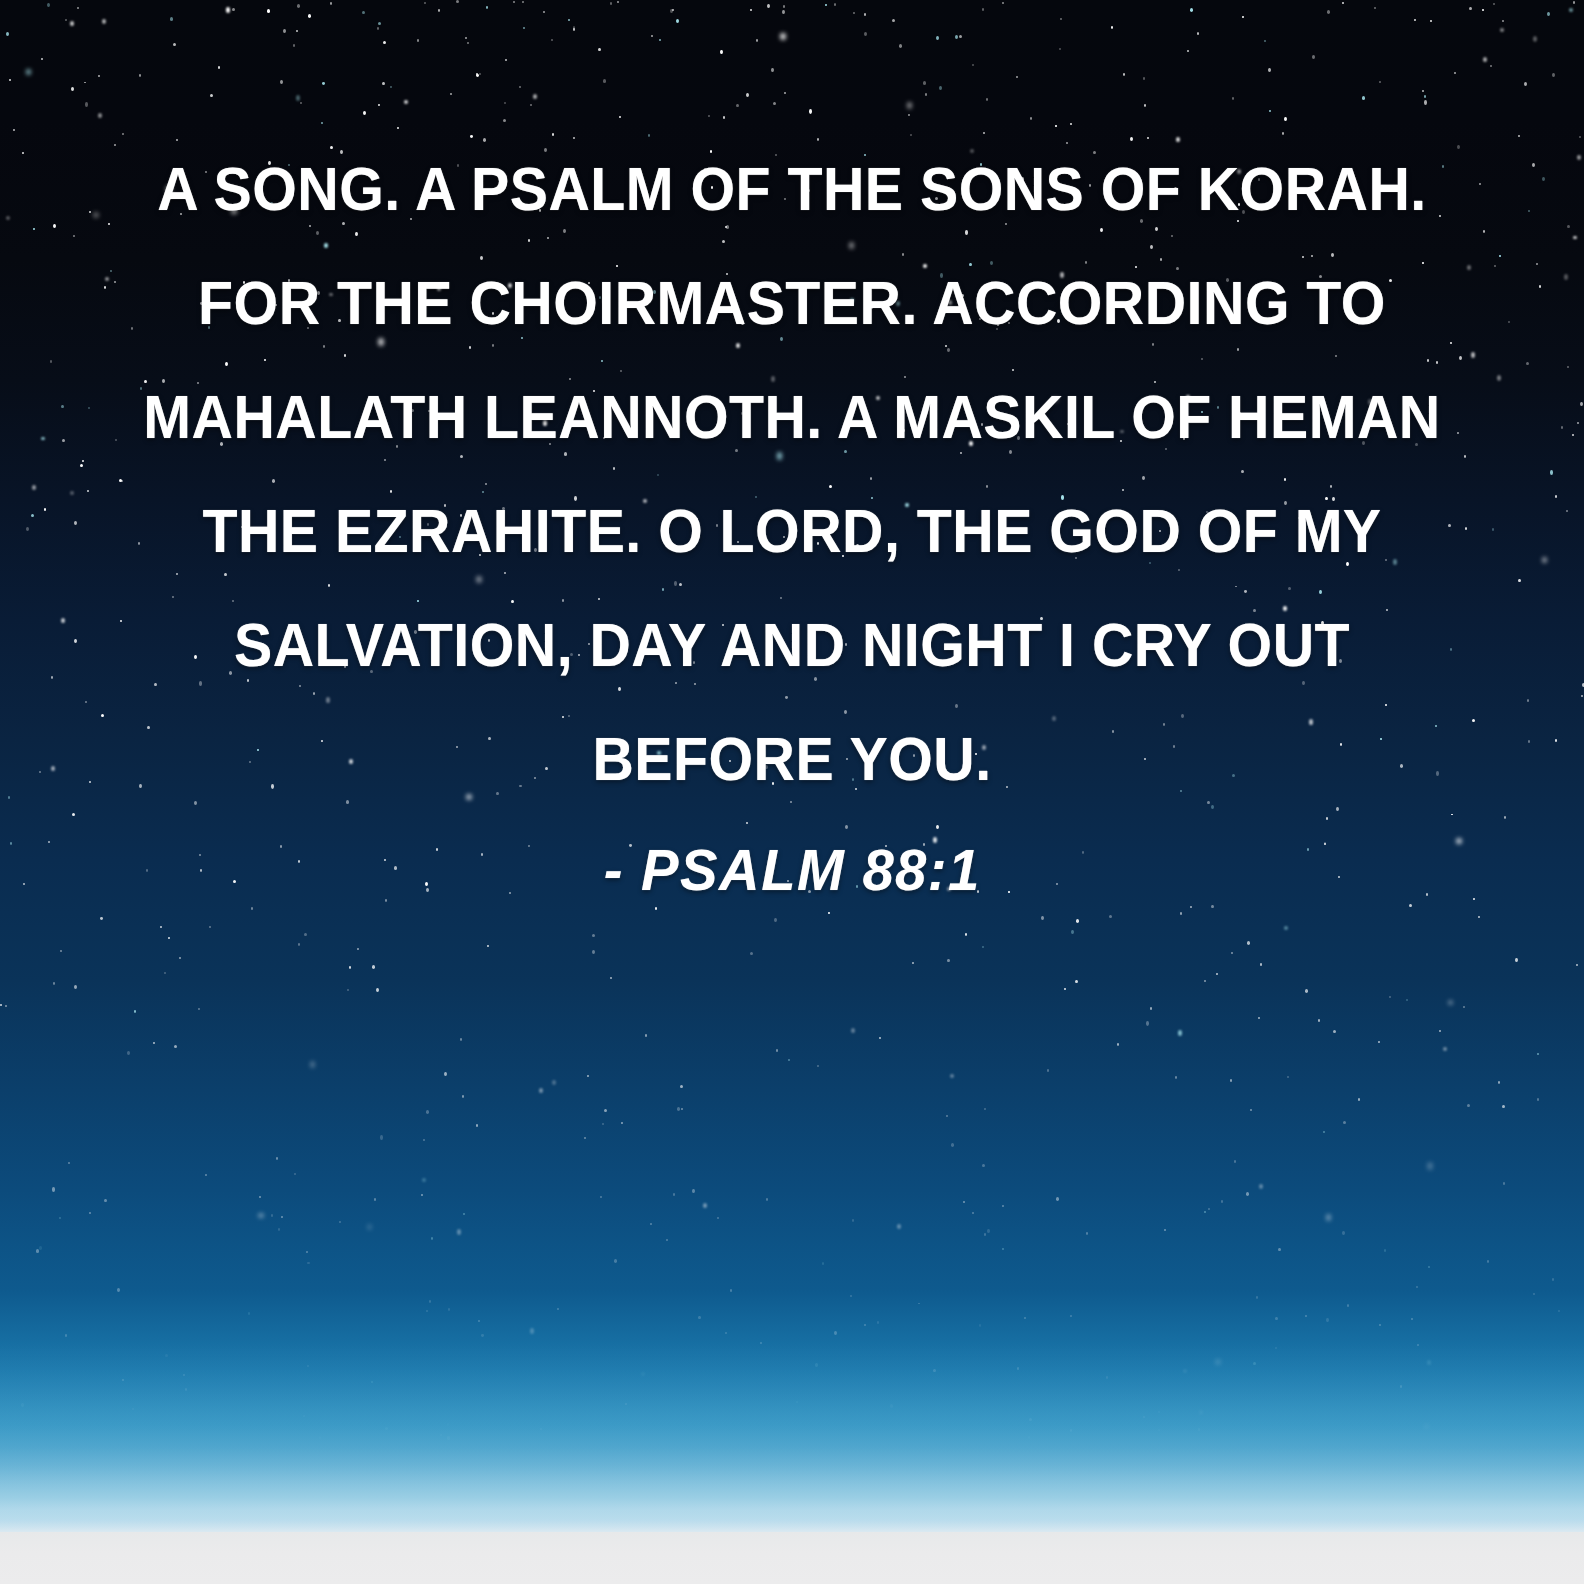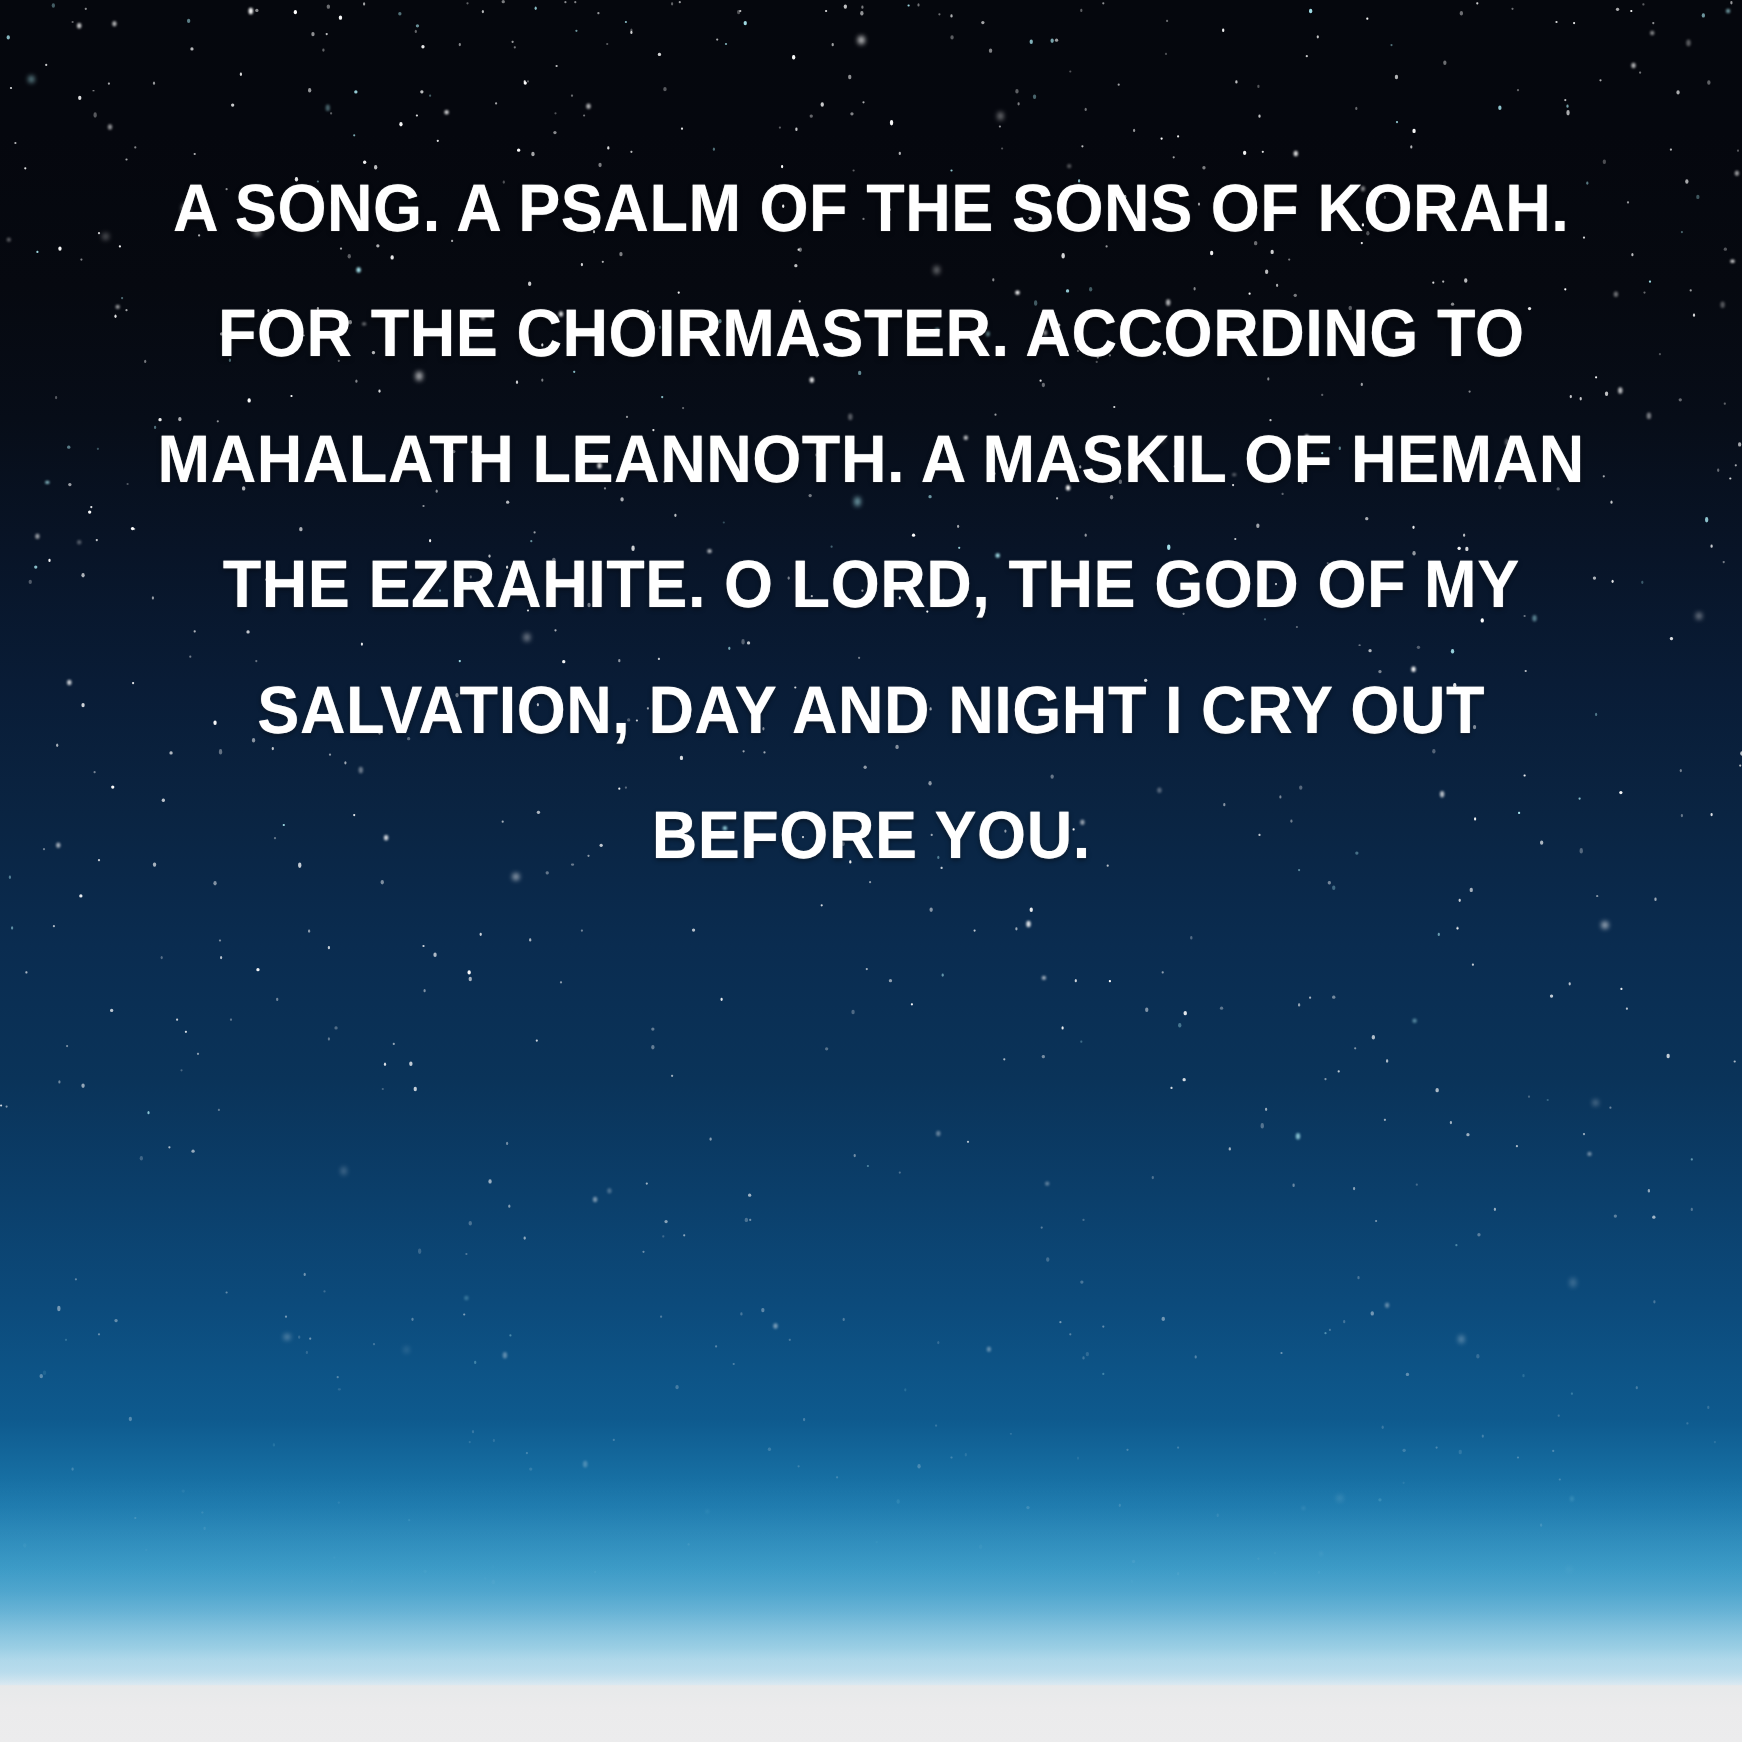--- a/index.html
+++ b/index.html
@@ -1046,14 +1046,17 @@
 
   <div class="quote-block">
     <span class="quote-line">A Song. A Psalm of the Sons of Korah.</span>
     <span class="quote-line">For the choirmaster. According to</span>
     <span class="quote-line">Mahalath Leannoth. A Maskil of Heman</span>
     <span class="quote-line">the Ezrahite. O LORD, the God of my</span>
     <span class="quote-line">salvation, day and night I cry out</span>
     <span class="quote-line">before you.</span>
   </div>
 
+  <div class="attribution">
+    <span class="attribution-text">- Psalm 88:1</span>
+  </div>
 
 </div>
 
 </body></html>

